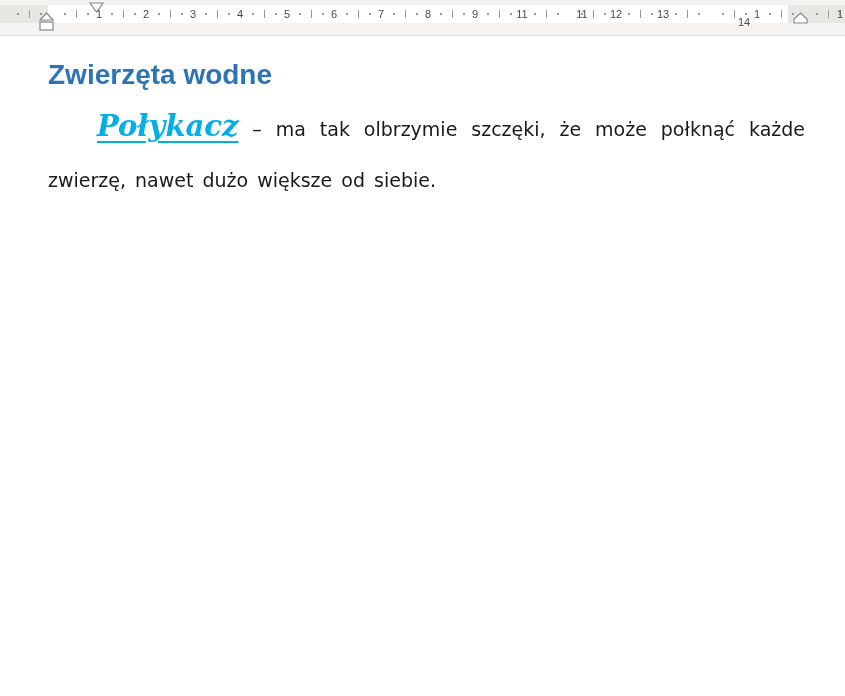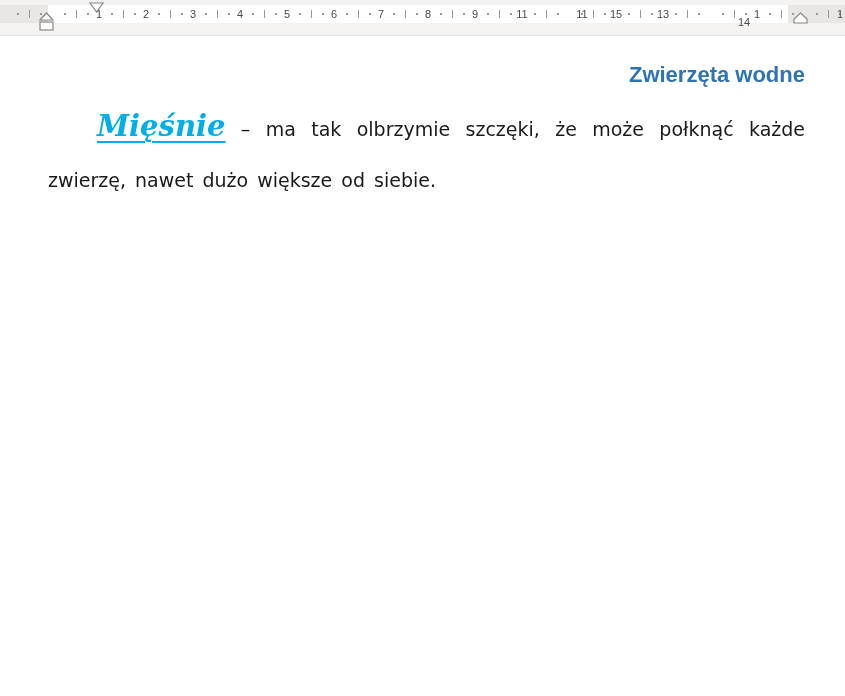--- a/index.html
+++ b/index.html
@@ -63,24 +63,24 @@
   .page{
     position:absolute;top:37px;left:0;width:845px;height:659px;
     background:#fff;
   }
   .doc{
     margin-left:48px;
     width:757px;
   }
   .doc-title{
     margin-top:20px;
-    text-align:right;
+    text-align:left;
     font-family:"Liberation Sans", sans-serif;
     font-weight:bold;
-    font-size:22px;
+    font-size:28px;
     line-height:36px;
     color:var(--c-title);
     letter-spacing:0px;
   }
   .para{
     font-family:"DejaVu Sans", sans-serif;
     font-size:19px;
     line-height:47px;
     color:var(--c-body);
     text-align:justify;
@@ -155,21 +155,21 @@
           <div class="tick-bar" style="left: 498.5px;"></div>
           <div class="tick-dot" style="left: 510.25px;"></div>
           <div class="tick-num" style="left: 522px;">11</div>
           <div class="tick-dot" style="left: 533.75px;"></div>
           <div class="tick-bar" style="left: 545.5px;"></div>
           <div class="tick-dot" style="left: 557.25px;"></div>
           <div class="tick-num" style="left: 582px;">11</div>
           <div class="tick-dot" style="left: 580.75px;"></div>
           <div class="tick-bar" style="left: 592.5px;"></div>
           <div class="tick-dot" style="left: 604.25px;"></div>
-          <div class="tick-num" style="left: 616px;">15</div>
+          <div class="tick-num" style="left: 616px;">12</div>
           <div class="tick-dot" style="left: 627.75px;"></div>
           <div class="tick-bar" style="left: 639.5px;"></div>
           <div class="tick-dot" style="left: 651.25px;"></div>
           <div class="tick-num" style="left: 663px;">13</div>
           <div class="tick-dot" style="left: 674.75px;"></div>
           <div class="tick-bar" style="left: 686.5px;"></div>
           <div class="tick-dot" style="left: 698.25px;"></div>
           <div class="tick-num" style="left: 744px; margin-top: 8px;">14</div>
           <div class="tick-dot" style="left: 721.75px;"></div>
           <div class="tick-bar" style="left: 733.5px;"></div>
@@ -207,18 +207,18 @@
 
   <div class="page">
     <div class="doc">
 
       <h1 class="doc-title">Zwierzęta wodne</h1>
 
 
 
 
       <p class="para">
-        <span class="term">Mięśnie</span><span> – ma tak olbrzymie szczęki, że może połknąć każde zwierzę, nawet dużo większe od siebie.</span>
+        <span class="term">Połykacz</span><span> – ma tak olbrzymie szczęki, że może połknąć każde zwierzę, nawet dużo większe od siebie.</span>
       </p>
 
     </div>
   </div>
 </div>
 
 </body></html>

